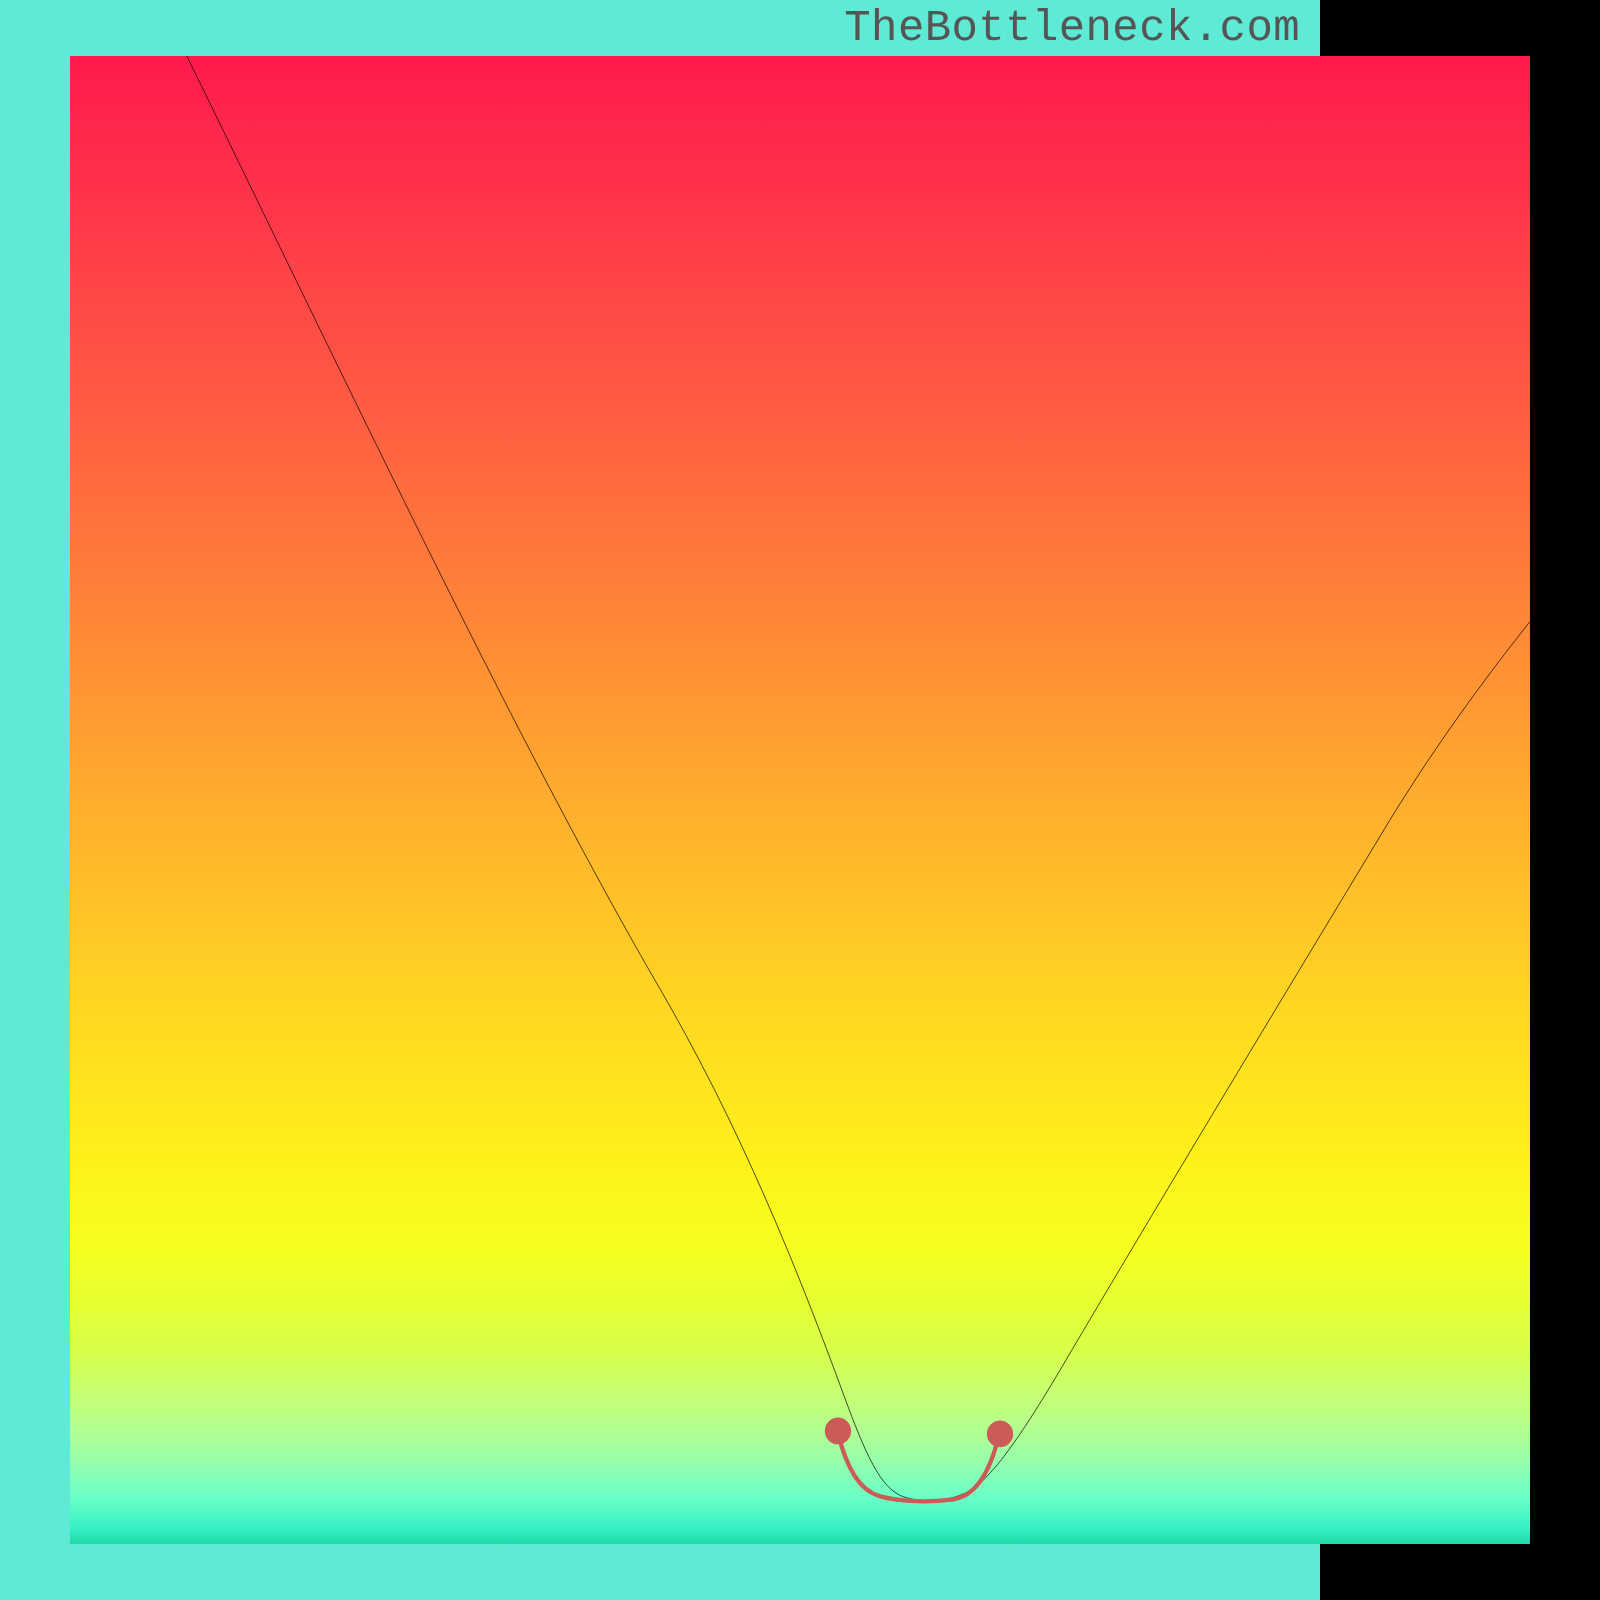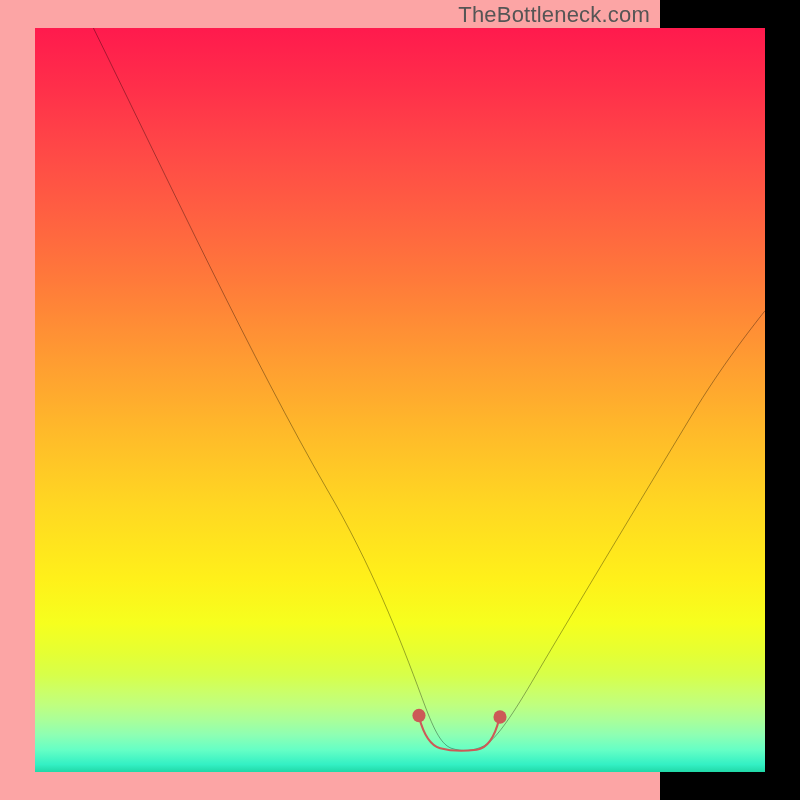--- a/index.html
+++ b/index.html
@@ -8,21 +8,22 @@
     width: 800px;
     height: 800px;
     background: #000;
     font-family: Arial, Helvetica, sans-serif;
     overflow: hidden;
   }
   .frame {
     position: relative;
     width: 660px;
     height: 800px;
-    background: #fca5a5;
+    background: #5eead4;
+    font-family: Liberation Mono, monospace;
   }
   .watermark {
     position: absolute;
     top: 2px;
     right: 10px;
     color: #555;
     font-size: 22px;
     font-weight: 500;
     letter-spacing: 0.2px;
     z-index: 10;

